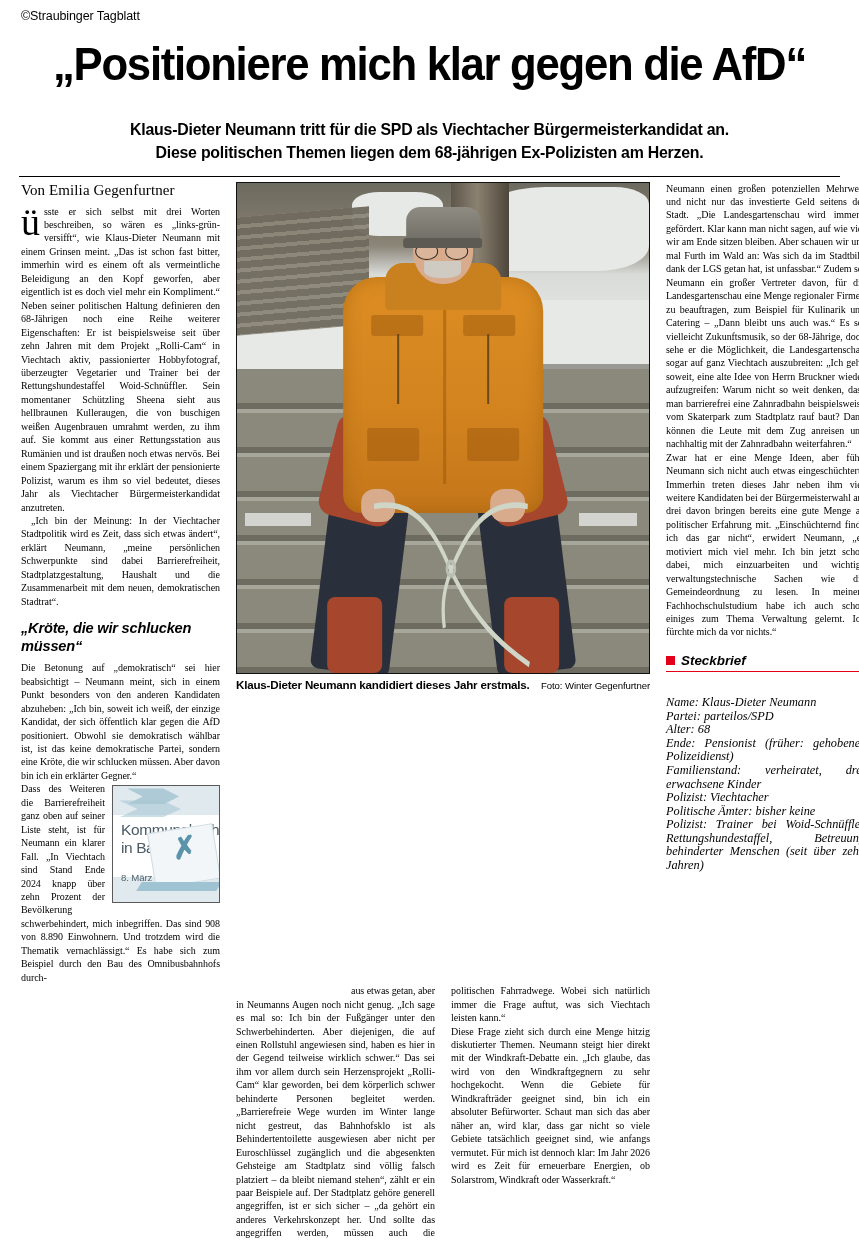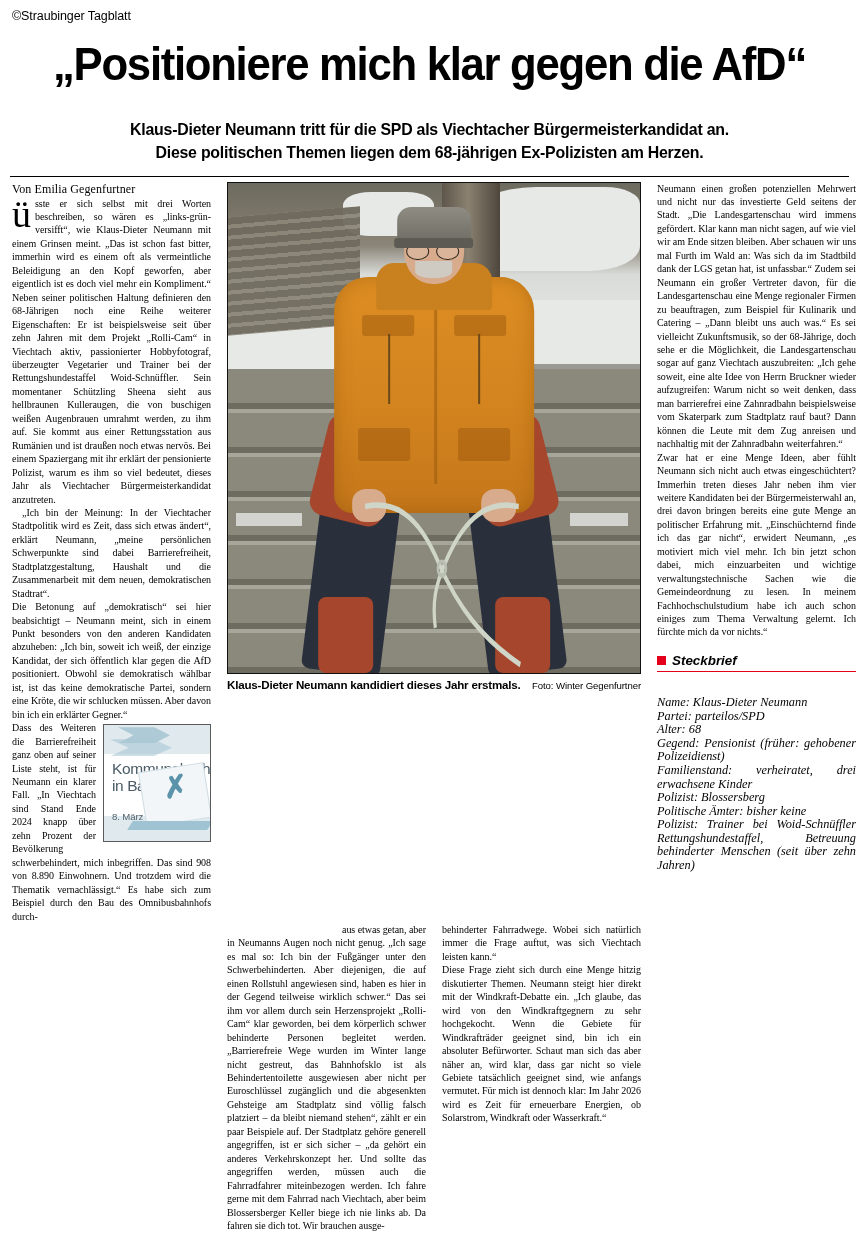--- a/index.html
+++ b/index.html
@@ -4,21 +4,21 @@
 <style>
   * { box-sizing: border-box; }
   html, body { margin:0; padding:0; background:#ffffff; }
   body {
     width:859px; height:1240px;
     font-family:"Liberation Serif", serif;
     color:#000;
     overflow:hidden;
     position:relative;
   }
-  .page { width:859px; height:1240px; padding:0 8px; position:relative; }
+  .page { width:859px; height:1240px; padding:0 17px; position:relative; }
 
   
   .masthead {
     font-family:"Liberation Sans", sans-serif;
     font-size:12.5px;
     padding-top:9px;
     padding-left:4px;
     letter-spacing:-0.1px;
   }
 
@@ -58,21 +58,22 @@
     grid-template-columns: 199px 199px 199px 199px;
     column-gap:16px;
     margin-top:5px;
     padding:0 4px;
     position:relative;
   }
   .col { position:relative; }
 
   .byline {
     font-family:"Liberation Serif", serif;
-    font-size:12px;
+    font-size:15px;
+    margin-bottom:6px;
     letter-spacing:0.1px;
   }
 
   p.body {
     font-size:10px;
     line-height:13.45px;
     text-align:justify;
     text-justify:inter-word;
     hyphens:manual;
     margin:0;
@@ -258,20 +259,21 @@
   <div class="rule-top"></div>
 
   <div class="cols">
 
     <div class="col">
       <div class="byline">Von Emilia Gegenfurtner</div>
 
       <p class="body dropcap">üsste er sich selbst mit drei Worten beschreiben, so wären es „links-grün-versifft“, wie Klaus-Dieter Neumann mit einem Grinsen meint. „Das ist schon fast bitter, immerhin wird es einem oft als vermeintliche Beleidigung an den Kopf geworfen, aber eigentlich ist es doch viel mehr ein Kompliment.“ Neben seiner politischen Haltung definieren den 68-Jährigen noch eine Reihe weiterer Eigenschaften: Er ist beispielsweise seit über zehn Jahren mit dem Projekt „Rolli-Cam“ in Viechtach aktiv, passionierter Hobbyfotograf, überzeugter Vegetarier und Trainer bei der Rettungshundestaffel Woid-Schnüffler. Sein momentaner Schützling Sheena sieht aus hellbraunen Kulleraugen, die von buschigen weißen Augenbrauen umrahmt werden, zu ihm auf. Sie kommt aus einer Rettungsstation aus Rumänien und ist draußen noch etwas nervös. Bei einem Spaziergang mit ihr erklärt der pensionierte Polizist, warum es ihm so viel bedeutet, dieses Jahr als Viechtacher Bürgermeisterkandidat anzutreten.</p>
       <p class="body">„Ich bin der Meinung: In der Viechtacher Stadtpolitik wird es Zeit, dass sich etwas ändert“, erklärt Neumann, „meine persönlichen Schwerpunkte sind dabei Barrierefreiheit, Stadtplatzgestaltung, Haushalt und die Zusammenarbeit mit dem neuen, demokratischen Stadtrat“.</p>
 
+      <h3 class="sect">„Kröte, die wir schlucken müssen“</h3>
 
       <p class="body noindent">Die Betonung auf „demokratisch“ sei hier beabsichtigt – Neumann meint, sich in einem Punkt besonders von den anderen Kandidaten abzuheben: „Ich bin, soweit ich weiß, der einzige Kandidat, der sich öffentlich klar gegen die AfD positioniert. Obwohl sie demokratisch wählbar ist, ist das keine demokratische Partei, sondern eine Kröte, die wir schlucken müssen. Aber davon bin ich ein erklärter Gegner.“</p>
 
       <div class="floatbox-l">
         <div class="adbox">
           <div class="ad-band-top" style="background: rgb(223, 233, 238);"></div>
           <div class="ad-chev1" style="left: 14px; top: 2px; width: 52px; height: 16px; clip-path: polygon(0px 0px, 70% 0px, 100% 50%, 70% 100%, 0px 100%, 30% 50%); background: rgb(169, 198, 212);"></div>
           <div class="ad-chev2" style="left: 6px; top: 14px; width: 62px; height: 17px; clip-path: polygon(0px 0px, 70% 0px, 100% 50%, 70% 100%, 0px 100%, 30% 50%); opacity: 0.6; background: rgb(169, 198, 212);"></div>
           <div class="ad-band-bot" style="background: rgb(223, 233, 238);"></div>
           <div class="ad-title">
@@ -343,42 +345,42 @@
         <span class="ccredit">Foto: Winter Gegenfurtner</span>
       </div>
     </div>
 
     <div class="col" style="grid-column:2; grid-row:2;">
       <div class="floatbox-m" style="height:0;visibility:hidden"></div>
       <p class="body noindent">aus etwas getan, aber in Neumanns Augen noch nicht genug. „Ich sage es mal so: Ich bin der Fußgänger unter den Schwerbehinderten. Aber diejenigen, die auf einen Rollstuhl angewiesen sind, haben es hier in der Gegend teilweise wirklich schwer.“ Das sei ihm vor allem durch sein Herzensprojekt „Rolli-Cam“ klar geworden, bei dem körperlich schwer behinderte Personen begleitet werden. „Barrierefreie Wege wurden im Winter lange nicht gestreut, das Bahnhofsklo ist als Behindertentoilette ausgewiesen aber nicht per Euroschlüssel zugänglich und die abgesenkten Gehsteige am Stadtplatz sind völlig falsch platziert – da bleibt niemand stehen“, zählt er ein paar Beispiele auf. Der Stadtplatz gehöre generell angegriffen, ist er sich sicher – „da gehört ein anderes Verkehrskonzept her. Und sollte das angegriffen werden, müssen auch die Fahrradfahrer miteinbezogen werden. Ich fahre gerne mit dem Fahrrad nach Viechtach, aber beim Blossersberger Keller biege ich nie links ab. Da fahren sie dich tot. Wir brauchen ausge-</p>
     </div>
 
     <div class="col" style="grid-column:3; grid-row:2;">
-      <p class="body noindent">behinderter Fahrradwege. Wobei sich natürlich immer die Frage auftut, was sich Viechtach leisten kann.“</p>
+      <p class="body noindent">politischen Fahrradwege. Wobei sich natürlich immer die Frage auftut, was sich Viechtach leisten kann.“</p>
       <p class="body noindent">Diese Frage zieht sich durch eine Menge hitzig diskutierter Themen. Neumann steigt hier direkt mit der Windkraft-Debatte ein. „Ich glaube, das wird von den Windkraftgegnern zu sehr hochgekocht. Wenn die Gebiete für Windkrafträder geeignet sind, bin ich ein absoluter Befürworter. Schaut man sich das aber näher an, wird klar, dass gar nicht so viele Gebiete tatsächlich geeignet sind, wie anfangs vermutet. Für mich ist dennoch klar: Im Jahr 2026 wird es Zeit für erneuerbare Energien, ob Solarstrom, Windkraft oder Wasserkraft.“</p>
 
     </div>
 
     <div class="col" style="grid-column:4; grid-row:1 / span 2;">
       <p class="body noindent">Neumann einen großen potenziellen Mehrwert und nicht nur das investierte Geld seitens der Stadt. „Die Landesgartenschau wird immens gefördert. Klar kann man nicht sagen, auf wie viel wir am Ende sitzen bleiben. Aber schauen wir uns mal Furth im Wald an: Was sich da im Stadtbild dank der LGS getan hat, ist unfassbar.“ Zudem sei Neumann ein großer Vertreter davon, für die Landesgartenschau eine Menge regionaler Firmen zu beauftragen, zum Beispiel für Kulinarik und Catering – „Dann bleibt uns auch was.“ Es sei vielleicht Zukunftsmusik, so der 68-Jährige, doch sehe er die Möglichkeit, die Landesgartenschau sogar auf ganz Viechtach auszubreiten: „Ich gehe soweit, eine alte Idee von Herrn Bruckner wieder aufzugreifen: Warum nicht so weit denken, dass man barrierefrei eine Zahnradbahn beispielsweise vom Skaterpark zum Stadtplatz rauf baut? Dann können die Leute mit dem Zug anreisen und nachhaltig mit der Zahnradbahn weiterfahren.“</p>
       <p class="body noindent">Zwar hat er eine Menge Ideen, aber fühlt Neumann sich nicht auch etwas eingeschüchtert? Immerhin treten dieses Jahr neben ihm vier weitere Kandidaten bei der Bürgermeisterwahl an, drei davon bringen bereits eine gute Menge an politischer Erfahrung mit. „Einschüchternd finde ich das gar nicht“, erwidert Neumann, „es motiviert mich viel mehr. Ich bin jetzt schon dabei, mich einzuarbeiten und wichtige verwaltungstechnische Sachen wie die Gemeindeordnung zu lesen. In meinem Fachhochschulstudium habe ich auch schon einiges zum Thema Verwaltung gelernt. Ich fürchte mich da vor nichts.“</p>
 
       <div class="steck">
         <div class="steck-head">
           <span class="steck-sq" style="background: rgb(226, 0, 26);"></span>
           <span>Steckbrief</span>
         </div>
         <div class="steck-rule" style="border-top-color: rgb(226, 0, 26);"></div>
         <div class="steck-body" id="steck-list">
             <div><span class="k">Name: </span><span>Klaus-Dieter Neumann</span></div>
             <div><span class="k">Partei: </span><span>parteilos/SPD</span></div>
             <div><span class="k">Alter: </span><span>68</span></div>
-            <div><span class="k">Gegend: </span><span>Pensionist (früher: gehobener Polizeidienst)</span></div>
+            <div><span class="k">Ende: </span><span>Pensionist (früher: gehobener Polizeidienst)</span></div>
             <div><span class="k">Familienstand: </span><span>verheiratet, drei erwachsene Kinder</span></div>
-            <div><span class="k">Polizist: </span><span>Blossersberg</span></div>
+            <div><span class="k">Polizist: </span><span>Viechtacher</span></div>
             <div><span class="k">Politische Ämter: </span><span>bisher keine</span></div>
             <div><span class="k">Polizist: </span><span>Trainer bei Woid-Schnüffler Rettungshundestaffel, Betreuung behinderter Menschen (seit über zehn Jahren)</span></div>
           </div>
       </div>
     </div>
 
   </div>
 </div>
 
 </body></html>

